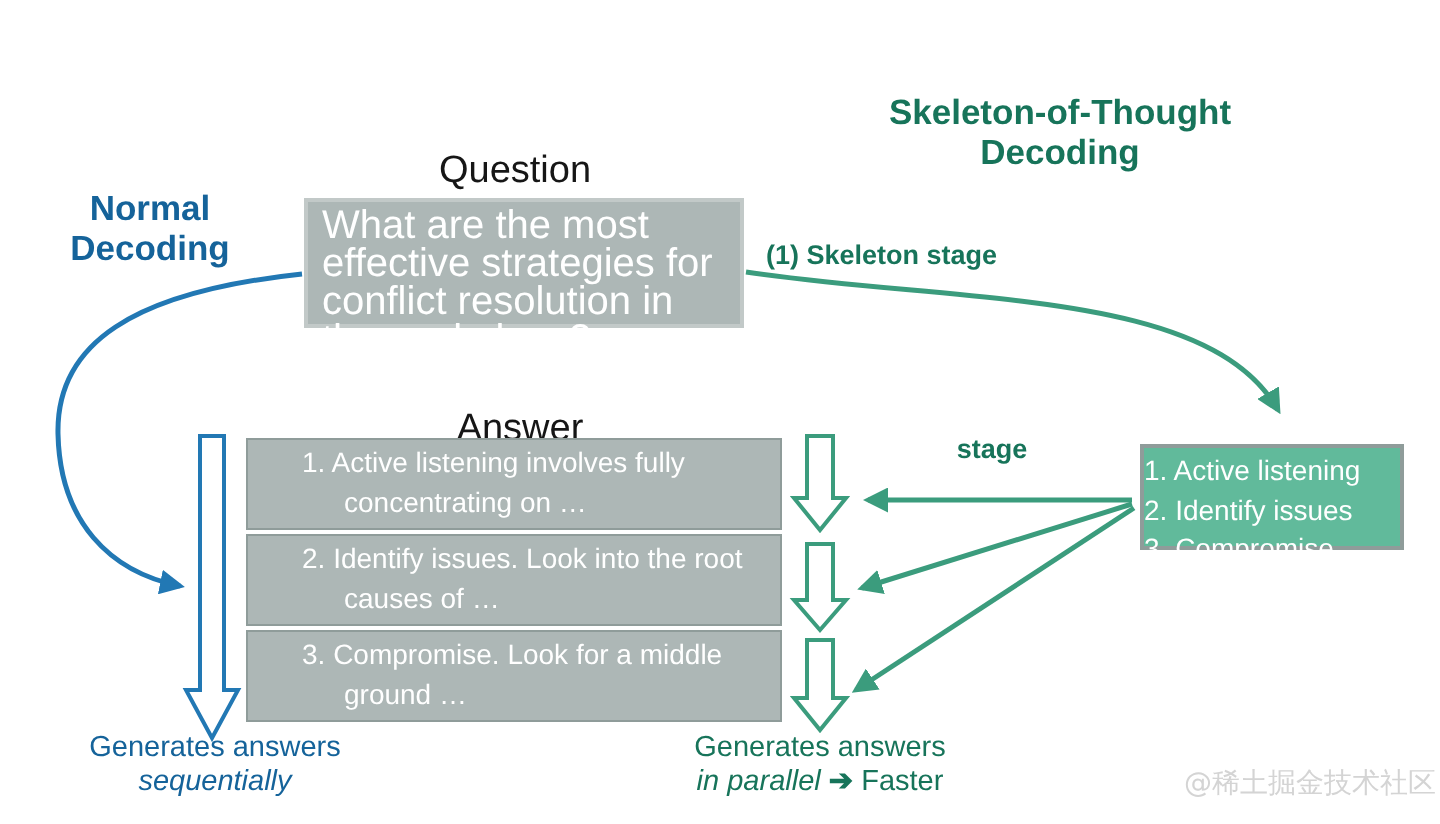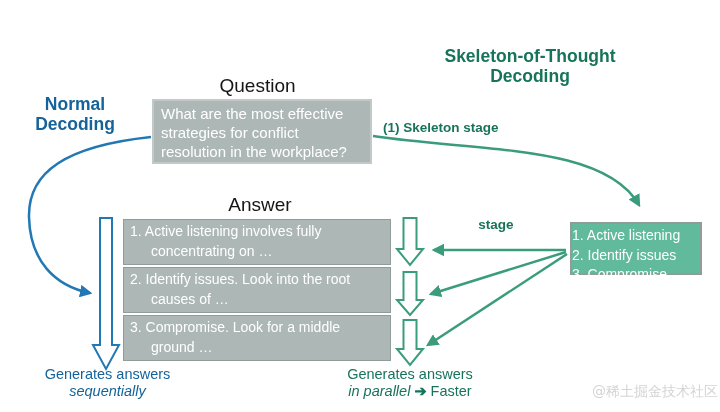--- a/index.html
+++ b/index.html
@@ -22,30 +22,30 @@
 
   .stage-label{
     font-weight:bold;font-size:13.5px;line-height:16px;color:var(--green-text);
   }
   .stage-label .ln{display:block;}
   .stage2{text-align:center;}
 
   .question-box{
     left:152px;top:99px;width:220px;height:65px;box-sizing:border-box;
     background:var(--gray-box-fill);border:2px solid var(--question-box-border);
-    padding:3px 7px;color:var(--box-text);font-size:15px;line-height:19px;
+    padding:3px 7px;color:var(--box-text);font-size:20px;line-height:19px;
   }
 
   .answer-stack{left:123px;top:219px;width:268px;}
   .answer-row{
     box-sizing:border-box;width:268px;min-height:46px;margin-bottom:2px;
     background:var(--gray-box-fill);border:1.5px solid var(--gray-box-border);
     padding:2px 6px;color:var(--box-text);font-size:14px;line-height:19.5px;
   }
-  .answer-row .txt{display:block;padding-left:21px;text-indent:-21px;}
+  .answer-row .txt{display:block;padding-left:21px;text-indent:-21px;margin-left:21px;}
 
   .skeleton-box{
     left:570px;top:222px;width:132px;height:53px;box-sizing:border-box;
     background:var(--green-box-fill);border:2px solid var(--gray-box-border);
     padding:2px 0;color:var(--box-text);font-size:14px;line-height:19.5px;
   }
   .skeleton-box .ln{display:block;white-space:nowrap;}
 
   .caption{font-size:14.5px;line-height:16.5px;text-align:center;}
   .caption.blue{color:var(--blue-text);}
@@ -94,21 +94,21 @@
   <div class="abs col-title green" style="left:420px;top:46px;width:220px;">Skeleton-of-Thought Decoding</div>
   <div class="abs question-box">
     <span>What are the most effective strategies for conflict resolution in the workplace?</span>
   </div>
 
   <div class="abs stage-label" style="left:383px;top:120px;width:140px;">(1) Skeleton stage</div>
   <div class="abs stage-label stage2" style="left:422px;top:217px;width:148px;">
     <span class="ln">stage</span>
   </div>
 
-  <div class="abs section-label" style="left:195px;top:194px;width:130px;">Answer</div>
+  <div class="abs section-label" style="left:195px;top:204px;width:130px;">Answer</div>
   <div class="abs answer-stack">
     <div class="answer-row">
       <span class="txt">1. Active listening involves fully concentrating on …</span>
     </div>
     <div class="answer-row">
       <span class="txt">2. Identify issues. Look into the root causes of …</span>
     </div>
     <div class="answer-row">
       <span class="txt">3. Compromise. Look for a middle ground …</span>
     </div>

